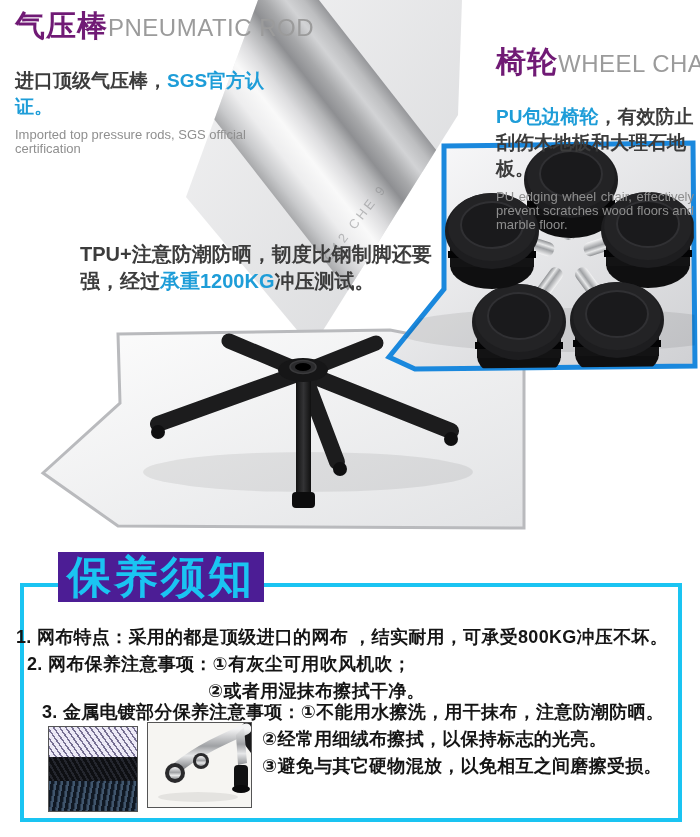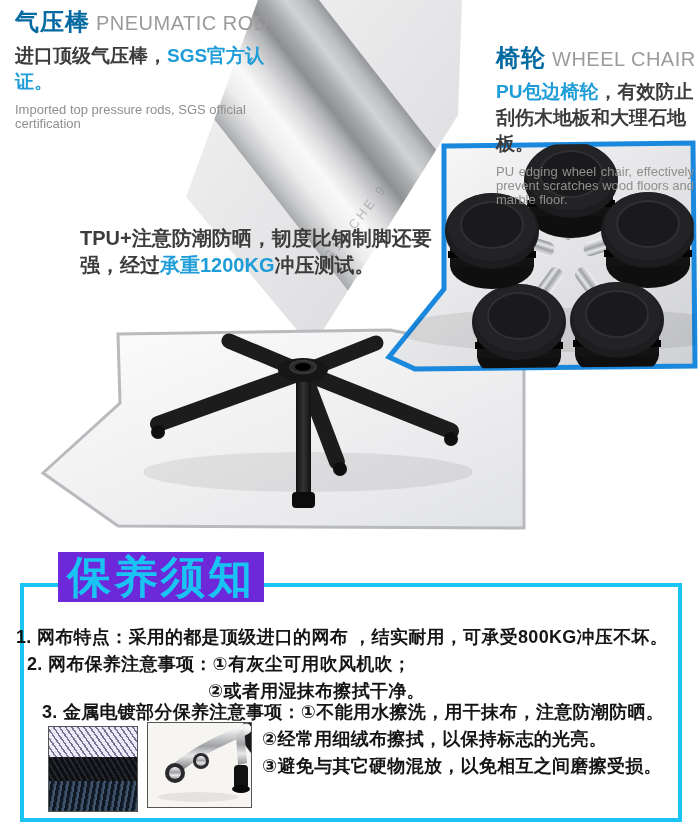--- a/index.html
+++ b/index.html
@@ -2,29 +2,29 @@
 <html><head>
 <meta charset="utf-8">
 <style>
   html,body{margin:0;padding:0;background:#ffffff;}
   .page{position:relative;width:700px;height:837px;background:#ffffff;overflow:hidden;
         font-family:"Liberation Sans","DejaVu Sans",sans-serif;}
   .abs{position:absolute;}
   
   .blk{position:absolute;}
   .h-row{white-space:nowrap;}
-  .h-cn{font-size:24px;font-weight:700;color:#0369a1;letter-spacing:1px;}
-  .h-en{font-size:20px;font-weight:500;color:#9b9b9b;letter-spacing:0.5px;margin-left:6px;}
-  .sub{font-size:19px;line-height:26px;color:#3c3c3c;font-weight:600;margin-top:5px;}
+  .h-cn{font-size:30px;font-weight:700;color:#701a75;letter-spacing:1px;}
+  .h-en{font-size:24px;font-weight:500;color:#9b9b9b;letter-spacing:0.5px;margin-left:0;}
+  .sub{font-size:19px;line-height:26px;color:#3c3c3c;font-weight:600;margin-top:21px;}
   .blue{color:#1e9dd8;}
   .en-desc{font-size:13px;line-height:14px;color:#8f8f8f;margin-top:8px;}
   
   .care-box{position:absolute;left:20px;top:583px;width:654px;height:231px;
             border:4px solid #1ac4f2;background:transparent;}
-  .care-title{position:absolute;left:58px;top:552px;background:#6d28d9;padding:0 9px;
+  .care-title{position:absolute;left:58px;top:552px;background:#4c1d95;padding:0 9px;
               font-size:44px;line-height:50px;font-weight:800;color:#1ac4f2;letter-spacing:3px;}
   .care-line{position:absolute;font-size:18px;line-height:22px;color:#151515;
              font-weight:600;white-space:nowrap;letter-spacing:0.3px;}
   
   .thumb{position:absolute;border:1px solid #555;background:#f6f5f3;overflow:hidden;}
   .t1{left:48px;top:726px;width:88px;height:84px;}
   .t2{left:147px;top:722px;width:103px;height:84px;}
   .t1 .band-top{position:absolute;left:0;top:0;width:100%;height:36%;
      background:
        repeating-linear-gradient(55deg,rgba(110,104,140,0.9) 0 1.5px,rgba(238,235,248,0.95) 1.5px 5px),

